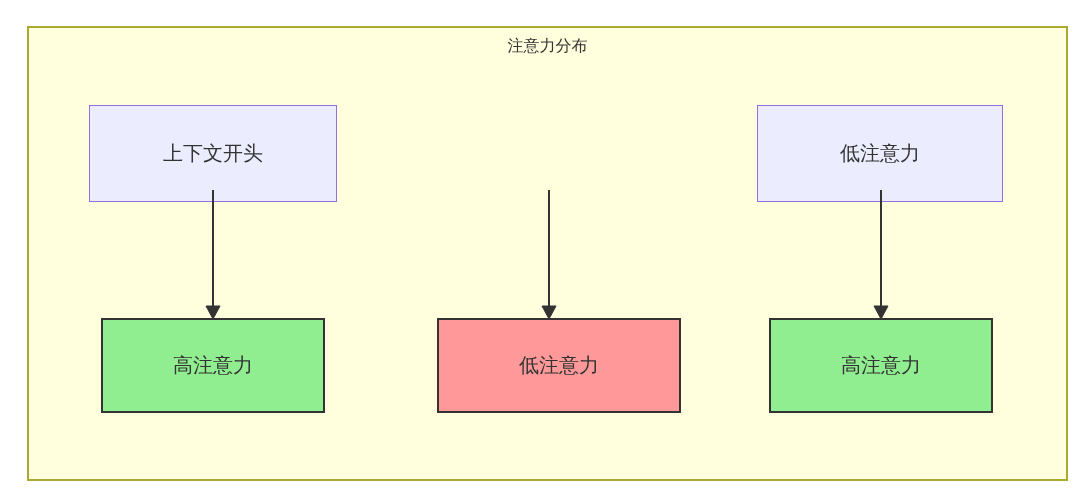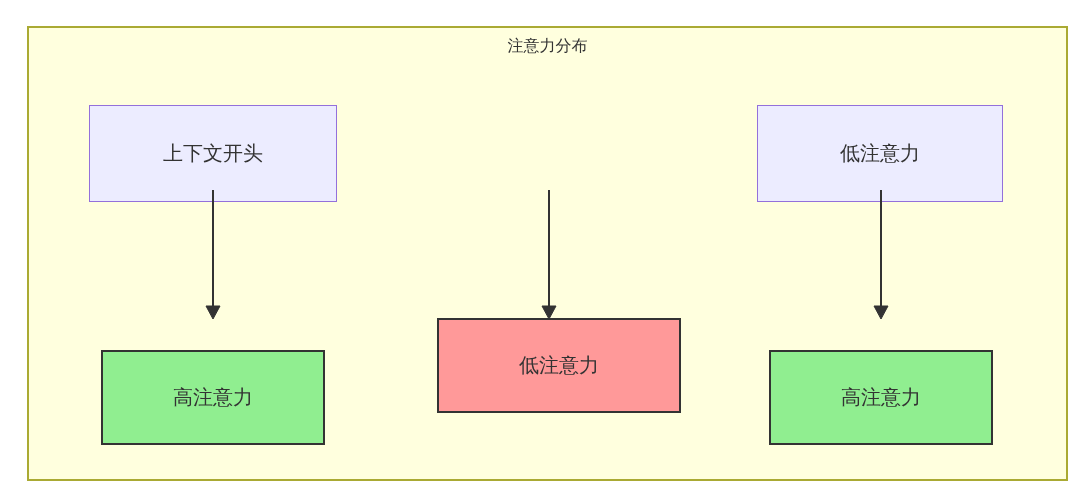--- a/index.html
+++ b/index.html
@@ -49,21 +49,21 @@
     background: var(--context-fill, #ECECFF);
     border: 1.5px solid var(--context-border, #9370DB);
     top: 105px;
     height: 97px;
   }
   .node-result {
     top: 318px;
     height: 95px;
     border: 2.5px solid var(--result-border, #333333);
   }
-  .node-high { background: var(--high-fill, #90EE90); margin-top: 32px; }
+  .node-high { background: var(--high-fill, #90EE90); }
   .node-low  { background: var(--low-fill, #FF9999); }
 
   #ctx-start  { left: 89px;  width: 248px; }
   #ctx-middle { left: 425px; width: 246px; }
   #ctx-end    { left: 757px; width: 246px; }
 
   #res-high-1 { left: 101px; width: 224px; }
   #res-low    { left: 437px; width: 244px; }
   #res-high-2 { left: 769px; width: 224px; }
 

